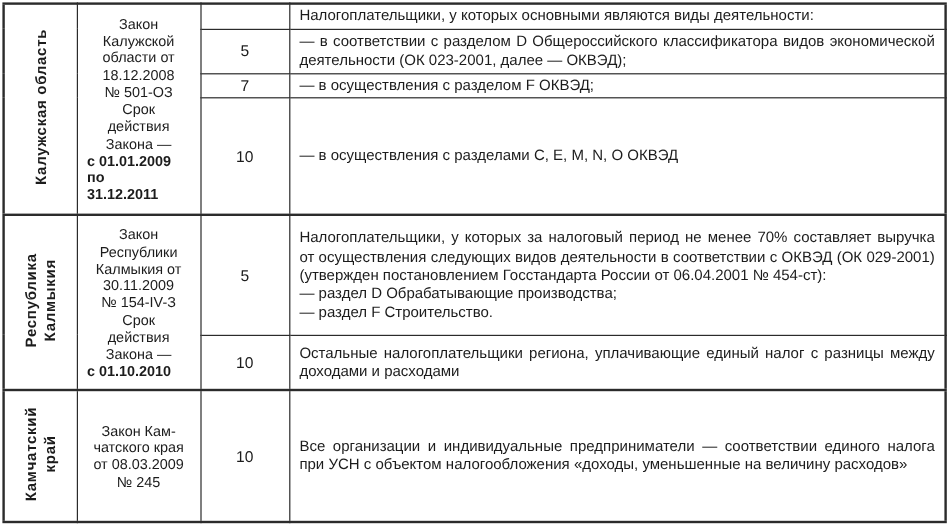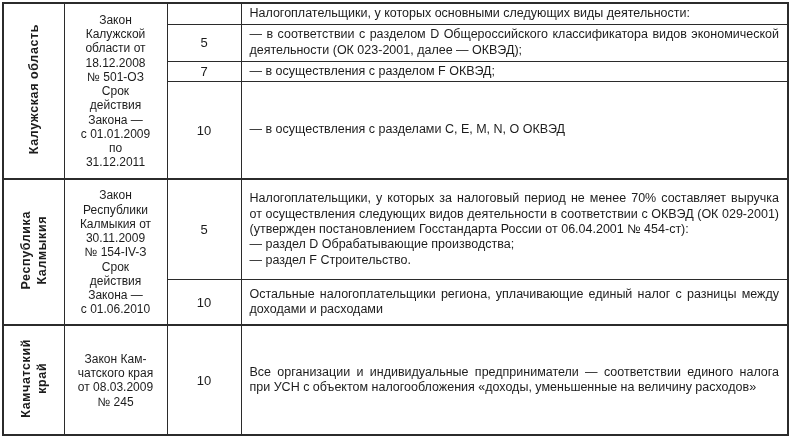--- a/index.html
+++ b/index.html
@@ -41,21 +41,21 @@
     letter-spacing: 0.6px;
     text-align: center;
   }
   td.law-cell {
     font-size: 12px;
     line-height: 14.2px;
     padding: 6px 4px 6px 9px;
     vertical-align: middle;
   }
   .law-normal { display: block; white-space: pre-line; text-align: center; }
-  .law-bold   { display: block; white-space: pre-line; font-weight: normal; text-align: center; }
+  .law-bold   { display: block; white-space: pre-line; font-weight: bold; }
   td.rate-cell {
     text-align: center;
     font-size: 13px;
   }
   td.desc-cell {
     font-size: 12.5px;
     line-height: 15.4px;
     white-space: pre-line;
     text-align: justify;
     padding: 2px 8px;
@@ -92,21 +92,21 @@
 18.12.2008
 № 501-ОЗ
 Срок
 действия
 Закона —</span>
           <span class="law-bold">с 01.01.2009
 по
 31.12.2011</span>
         </td>
         <td class="rate-cell"></td>
-        <td class="desc-cell">Налогоплательщики, у которых основными следующих виды деятельности:</td>
+        <td class="desc-cell">Налогоплательщики, у которых основными являются виды деятельности:</td>
       </tr>
       <tr class="h-r2">
         <td class="rate-cell">5</td>
         <td class="desc-cell">— в соответствии с разделом D Общероссийского классификатора видов экономической деятельности (ОК 023-2001, далее — ОКВЭД);</td>
       </tr>
       <tr class="h-r3">
         <td class="rate-cell">7</td>
         <td class="desc-cell">— в осуществления с разделом F ОКВЭД;</td>
       </tr>
       <tr class="h-r4">
@@ -123,21 +123,21 @@
         </td>
         <td class="law-cell" rowspan="2">
           <span class="law-normal">Закон
 Республики
 Калмыкия от
 30.11.2009
 № 154-IV-З
 Срок
 действия
 Закона —</span>
-          <span class="law-bold">с 01.06.2010</span>
+          <span class="law-bold">с 01.10.2010</span>
         </td>
         <td class="rate-cell">5</td>
         <td class="desc-cell">Налогоплательщики, у которых за налоговый период не менее 70% составляет выручка от осуществления следующих видов деятельности в соответствии с ОКВЭД (ОК 029-2001) (утвержден постановлением Госстандарта России от 06.04.2001 № 454-ст):
 — раздел D Обрабатывающие производства;
 — раздел F Строительство.</td>
       </tr>
       <tr class="h-r6">
         <td class="rate-cell">10</td>
         <td class="desc-cell">Остальные налогоплательщики региона, уплачивающие единый налог с разницы между доходами и расходами</td>
       </tr>

